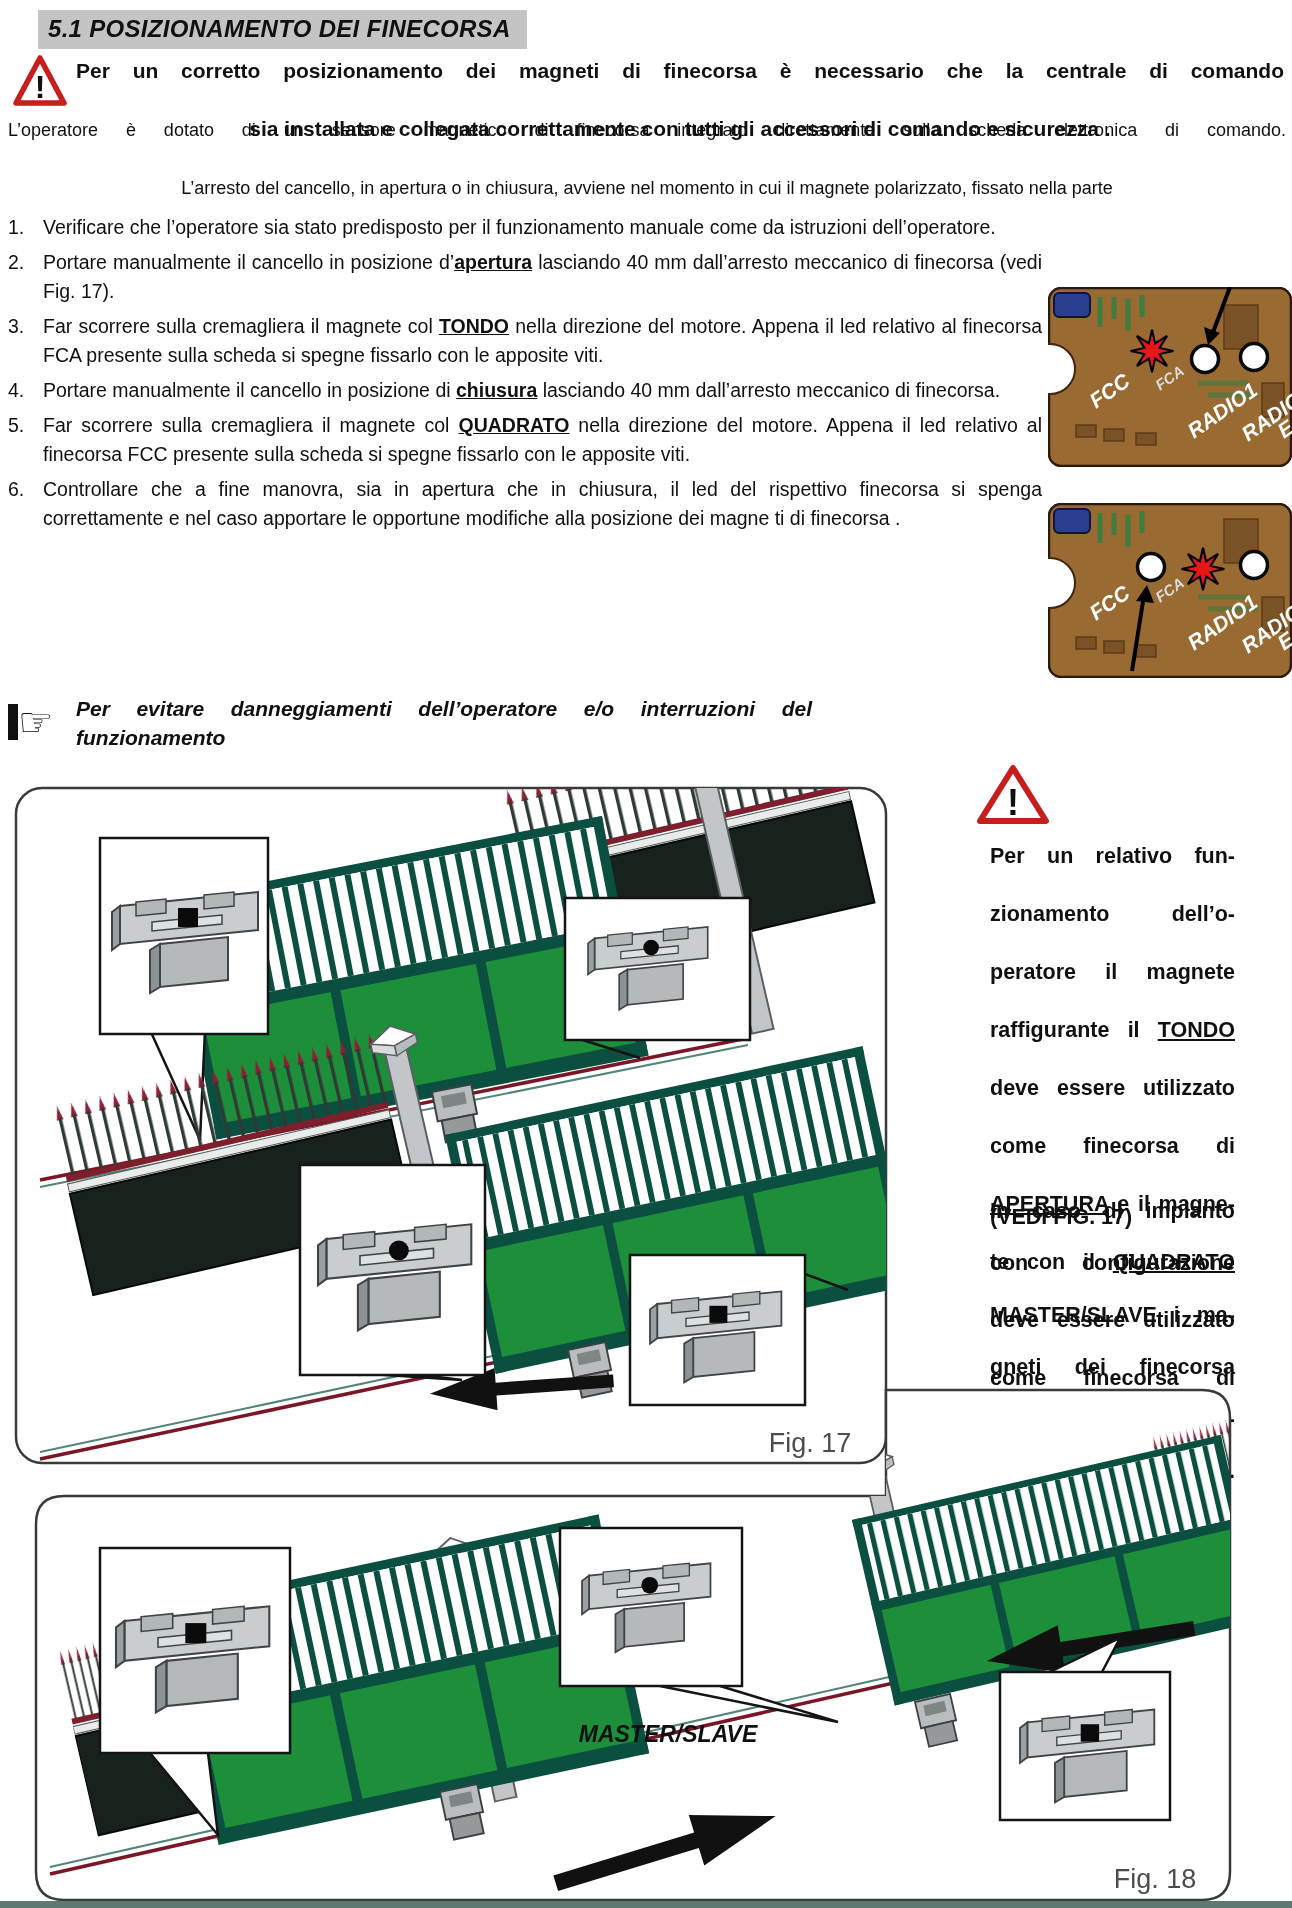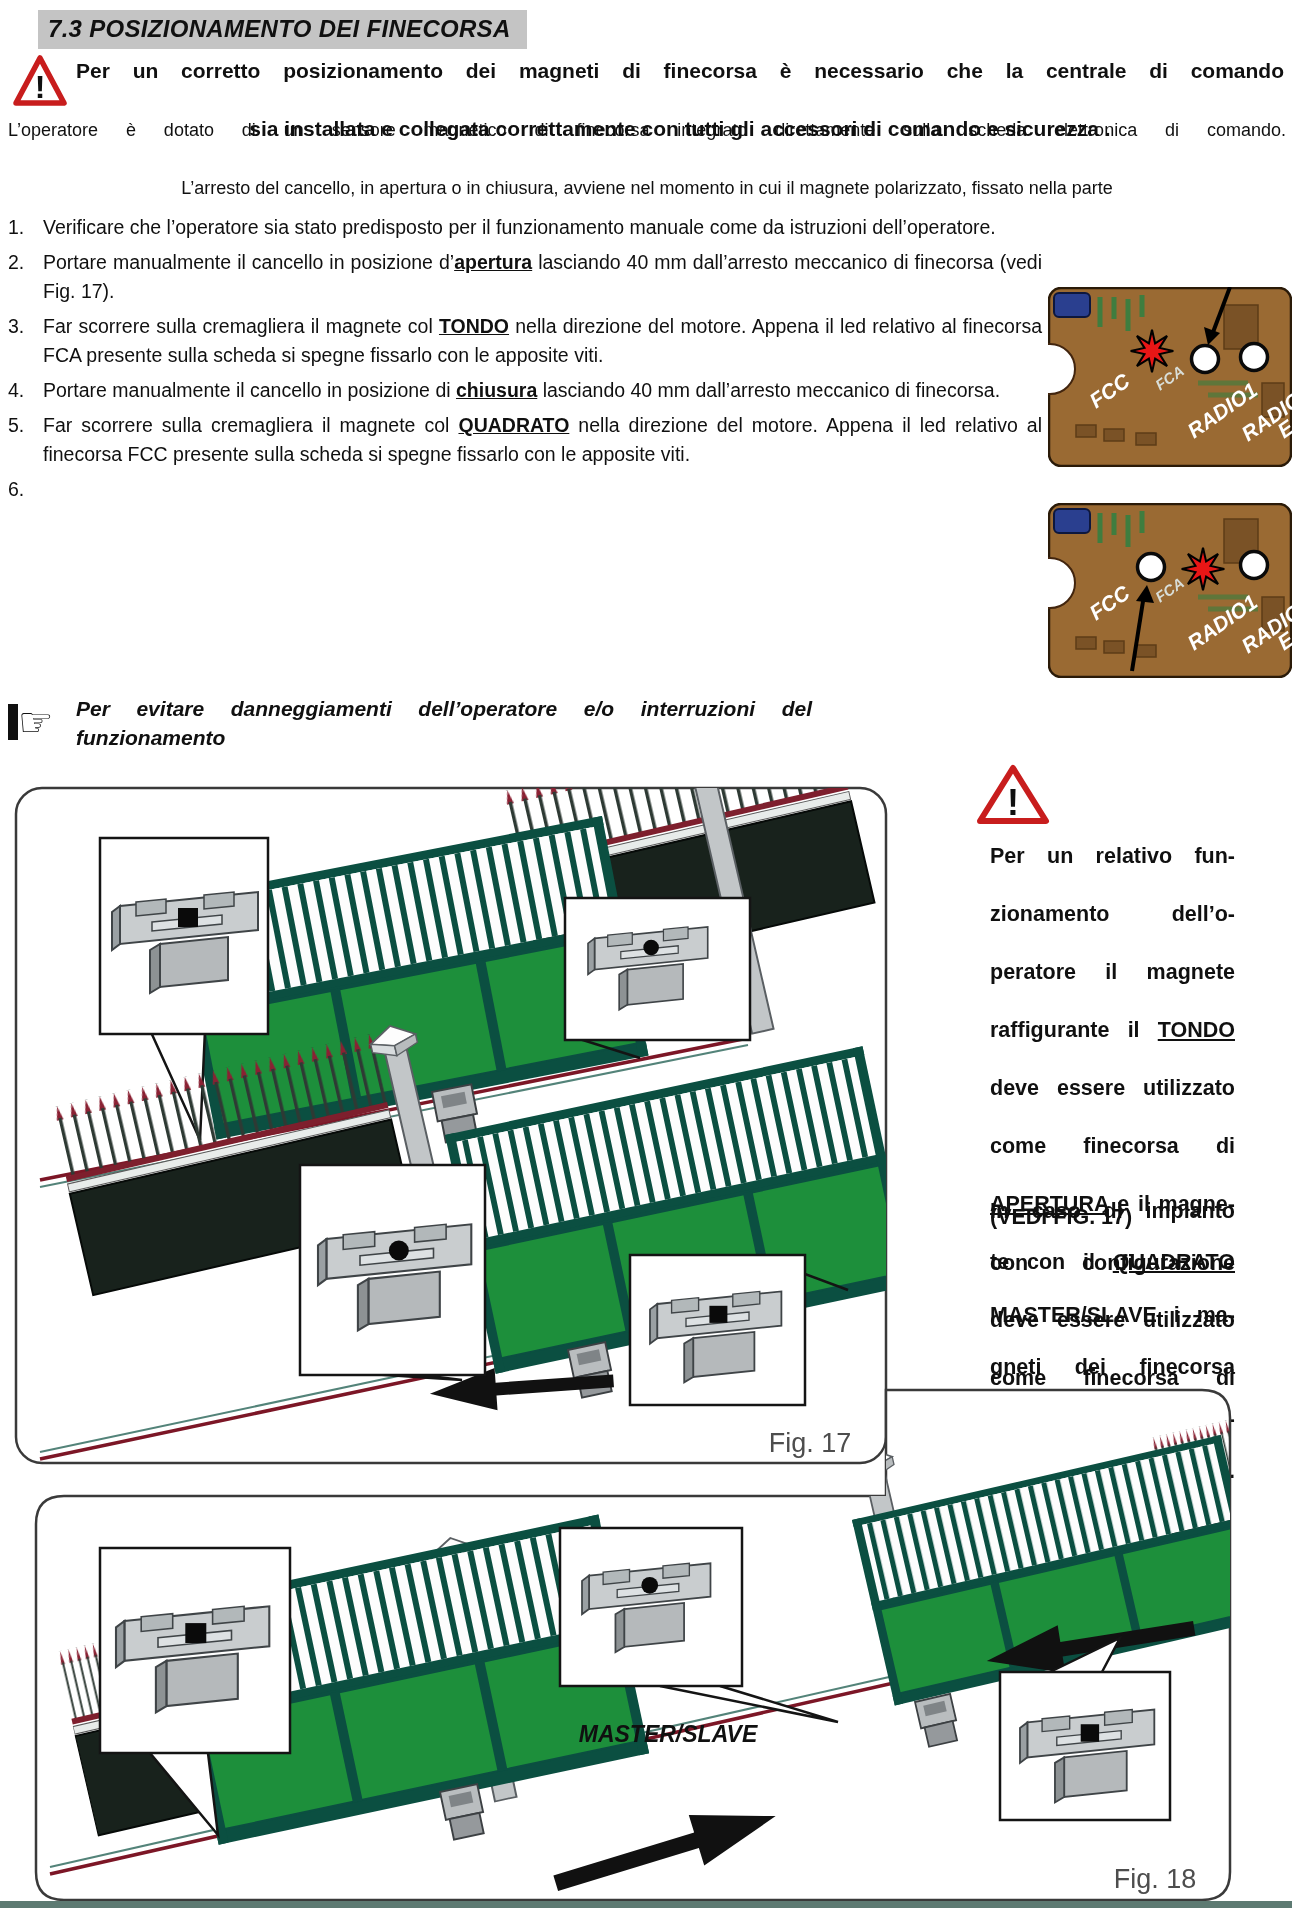--- a/index.html
+++ b/index.html
@@ -35,21 +35,21 @@
   .pcb2{left:1048px;top:503px;width:244px;height:175px;}
   .figs{left:0;top:740px;width:1292px;height:1168px;}
   svg{display:block;}
   .bottom-strip{left:0;top:1901px;width:1292px;height:7px;background:#5d7a72;}
 </style>
 </head>
 <body>
 
 <div class="page">
 
-  <div class="abs title">7.3  POSIZIONAMENTO DEI FINECORSA</div>
+  <div class="abs title">5.1  POSIZIONAMENTO DEI FINECORSA</div>
 
   <svg class="abs" style="left:12px;top:54px" width="56" height="54" viewBox="0 0 56 54">
     <polygon points="28,4 52,49 4,49" fill="#ffffff" stroke="#c81d1d" stroke-width="5.5" stroke-linejoin="round"></polygon>
     <text x="28" y="44" font-size="32" font-weight="bold" text-anchor="middle" fill="#101010" font-family="Liberation Sans,sans-serif">!</text>
   </svg>
   <div class="abs warn-top jlines">
 
   <div>Per un corretto posizionamento dei magneti di finecorsa è necessario che la centrale di comando</div>
       <div>sia installata e collegata correttamente con tutti gli accessori di comando e sicurezza .</div>
     </div>
@@ -77,20 +77,21 @@
       <div class="step">
       <span class="num">4.</span>
       <span>Portare manualmente il cancello in posizione di <b><u>chiusura</u></b> lasciando 40 mm dall’arresto meccanico di finecorsa.</span>
     </div>
       <div class="step">
       <span class="num">5.</span>
       <span>Far scorrere sulla cremagliera il magnete col <b><u>QUADRATO</u></b> nella direzione del motore. Appena il led relativo al finecorsa FCC presente sulla scheda si spegne fissarlo con le apposite viti.</span>
     </div>
       <div class="step">
       <span class="num">6.</span>
+      <span>Controllare che a fine manovra, sia in apertura che in chiusura, il led del rispettivo finecorsa si spenga correttamente e nel caso apportare le opportune modifiche alla posizione dei magne ti di finecorsa .</span>
     </div>
     </div>
 
   <svg class="abs pcb1" viewBox="0 0 244 180">
     <defs>
       <symbol id="star8" overflow="visible">
         <polygon points="26,0 9.2,3.8 18.4,18.4 3.8,9.2 0,26 -3.8,9.2 -18.4,18.4 -9.2,3.8 -26,0 -9.2,-3.8 -18.4,-18.4 -3.8,-9.2 0,-26 3.8,-9.2 18.4,-18.4 9.2,-3.8" fill="#e81616" stroke="#000" stroke-width="2.5"></polygon>
       </symbol>
     </defs>
     <rect x="1" y="1" width="242" height="178" rx="12" fill="#9a6a33" stroke="#2a1a08" stroke-width="2.5"></rect>

